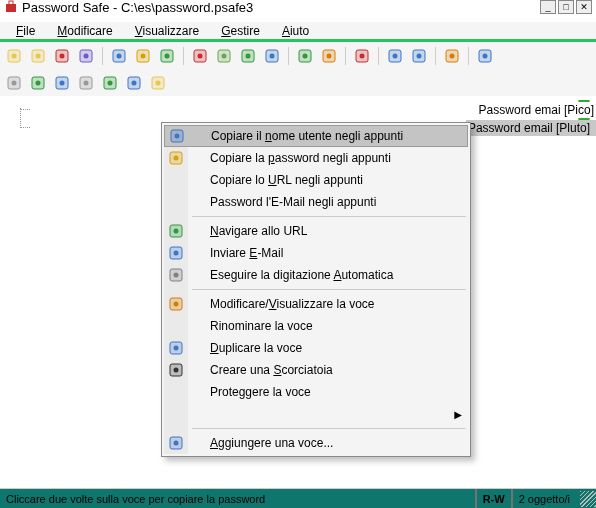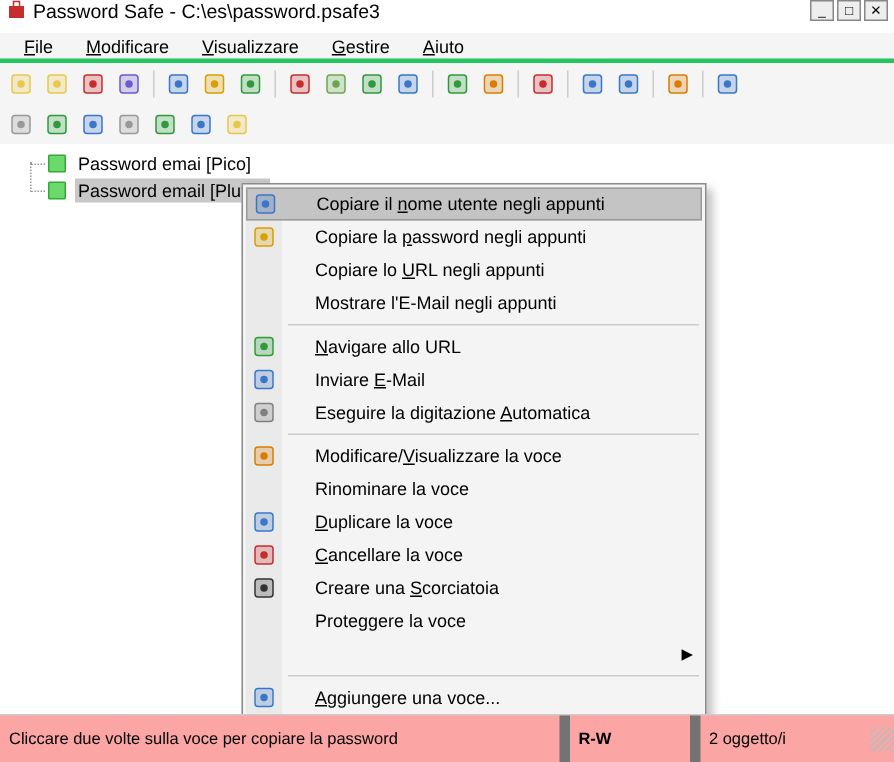--- a/index.html
+++ b/index.html
@@ -12,30 +12,30 @@
   .menubar { height: 20px; display: flex; align-items: center; padding: 0 6px; gap: 2px; background: #f5f5f5; border-bottom: 3px solid #22c55e; }
   .menuitem { padding: 2px 10px; font-size: 12px; }
   .menuitem u { text-decoration: underline; }
   .toolbar { height: 28px; display: flex; align-items: center; padding: 2px 4px; gap: 4px; background: #f5f5f5; }
   .toolbar.second { height: 26px; }
   .tbtn { width: 20px; height: 20px; display: flex; align-items: center; justify-content: center; border: 1px solid transparent; border-radius: 2px; }
   .tsep { width: 1px; height: 18px; background: #ccc; margin: 0 2px; }
   .tree { position: absolute; top: 98px; left: 0; right: 0; bottom: 20px; background: #fff; padding-top: 2px; }
   .treecontent { padding-left: 6px; }
   .branch { position: relative; }
-  .row { display: flex; align-items: center; height: 18px; font-size: 12px; position: relative; padding-left: 26px; }
+  .row { display: flex; align-items: flex-end; height: 18px; font-size: 12px; position: relative; padding-left: 26px; flex-direction: column; }
   .node-icon { width: 12px; height: 12px; background: #6cd96c; border: 1px solid #3a3; border-radius: 1px; margin-right: 6px; }
   .row.selected .label { background: #c8c8c8; color: #000; padding-right: 6px; }
   .row .label { padding: 1px 2px; }
   
   .branch::before { content: ""; position: absolute; left: 14px; top: 8px; bottom: 8px; border-left: 1px dotted #999; }
   .row::before { content: ""; position: absolute; left: 14px; top: 50%; width: 10px; border-top: 1px dotted #999; }
-  .statusbar { position: absolute; bottom: 0; left: 0; right: 0; height: 32px; background: #fca5a5; border-top: 1px solid #ccc; display: flex; align-items: center; font-size: 11px; gap: 46px; }
+  .statusbar { position: absolute; bottom: 0; left: 0; right: 0; height: 20px; background: #0f766e; border-top: 1px solid #ccc; display: flex; align-items: center; font-size: 11px; }
   .statusbar .left { flex: 1; padding: 0 6px; overflow: hidden; white-space: nowrap; }
-  .statusbar .cell { border-left: 7px solid #737373; padding: 0 6px; height: 100%; display: flex; align-items: center; }
+  .statusbar .cell { border-left: 2px solid #737373; padding: 0 6px; height: 100%; display: flex; align-items: center; }
   .statusbar .rw { font-weight: bold; }
   .grip { width: 16px; height: 16px; background:
     repeating-linear-gradient(135deg, #bbb 0 1px, transparent 1px 3px); margin-left: 4px; }
   
   .ctxmenu { position: absolute; left: 161px; top: 122px; width: 310px; background: #f4f4f4; border: 1px solid #8a8a8a; box-shadow: 4px 4px 6px rgba(0,0,0,0.25); padding: 2px; }
   .ctxgutter { position: absolute; left: 2px; top: 2px; bottom: 2px; width: 24px; background: #eaeaea; }
   .ctxitem { position: relative; height: 22px; display: flex; align-items: center; padding-left: 46px; padding-right: 18px; font-size: 12px; }
   .ctxitem.hl { background: #c4c4c4; border: 1px solid #9a9a9a; margin: 0; }
   .ctxitem .icon { position: absolute; left: 4px; width: 16px; height: 16px; display:flex; align-items:center; justify-content:center; }
   .ctxitem .arrow { position: absolute; right: 6px; font-size: 10px; }
@@ -263,21 +263,21 @@
           <rect x="2" y="2" width="12" height="12" rx="2" fill="#d9a000" fill-opacity="0.25" stroke="#d9a000"></rect>
           <circle cx="8" cy="8" r="2.5" fill="#d9a000"></circle>
         </svg>
       </span>
       <span>Copiare la <u>p</u>assword negli appunti</span>
     </div>
     <div class="ctxitem">
       <span>Copiare lo <u>U</u>RL negli appunti</span>
     </div>
     <div class="ctxitem">
-      <span>Mostrare l'E-Mail negli appunti</span>
+      <span>Password l'E-Mail negli appunti</span>
     </div>
     <div class="ctxsep"></div>
     <div class="ctxitem">
       <span class="icon">
         <svg width="16" height="16">
           <rect x="2" y="2" width="12" height="12" rx="2" fill="#2e9a3a" fill-opacity="0.25" stroke="#2e9a3a"></rect>
           <circle cx="8" cy="8" r="2.5" fill="#2e9a3a"></circle>
         </svg>
       </span>
       <span><u>N</u>avigare allo URL</span>
@@ -314,29 +314,20 @@
       <span>Rinominare la voce</span>
     </div>
     <div class="ctxitem">
       <span class="icon">
         <svg width="16" height="16">
           <rect x="2" y="2" width="12" height="12" rx="2" fill="#3a77c8" fill-opacity="0.25" stroke="#3a77c8"></rect>
           <circle cx="8" cy="8" r="2.5" fill="#3a77c8"></circle>
         </svg>
       </span>
       <span><u>D</u>uplicare la voce</span>
-    </div>
-    <div class="ctxitem">
-      <span class="icon">
-        <svg width="16" height="16">
-          <rect x="2" y="2" width="12" height="12" rx="2" fill="#c62e2e" fill-opacity="0.25" stroke="#c62e2e"></rect>
-          <circle cx="8" cy="8" r="2.5" fill="#c62e2e"></circle>
-        </svg>
-      </span>
-      <span><u>C</u>ancellare la voce</span>
     </div>
     <div class="ctxitem">
       <span class="icon">
         <svg width="16" height="16">
           <rect x="2" y="2" width="12" height="12" rx="2" fill="#333333" fill-opacity="0.25" stroke="#333333"></rect>
           <circle cx="8" cy="8" r="2.5" fill="#333333"></circle>
         </svg>
       </span>
       <span>Creare una <u>S</u>corciatoia</span>
     </div>

